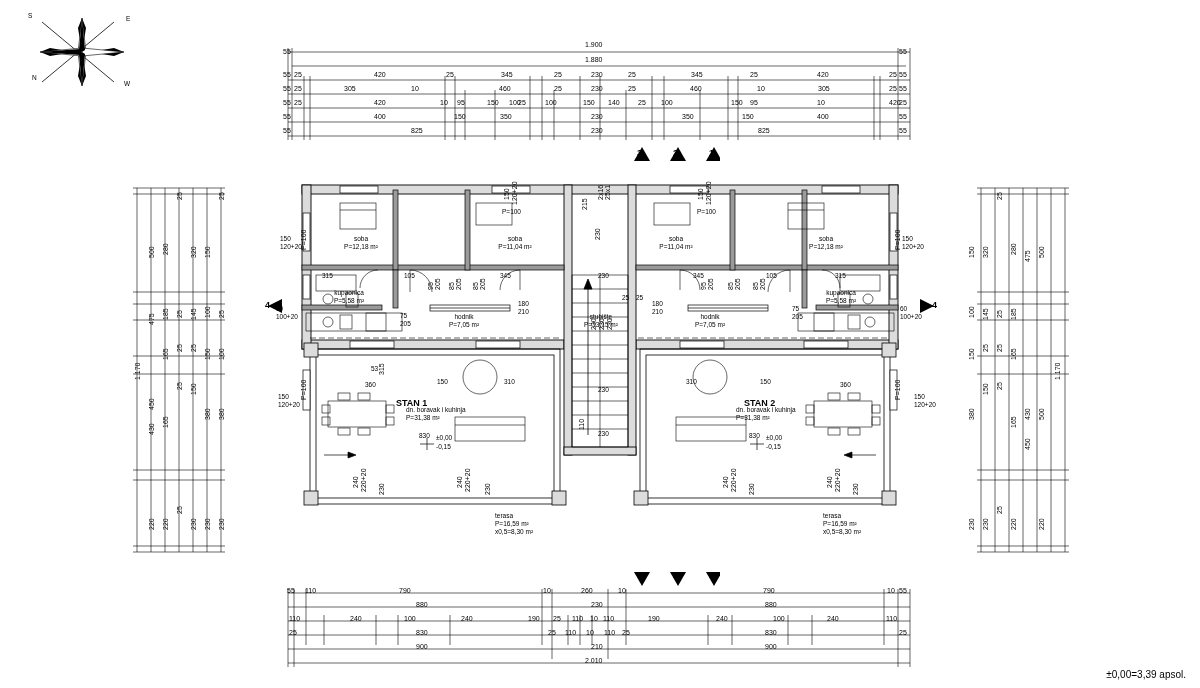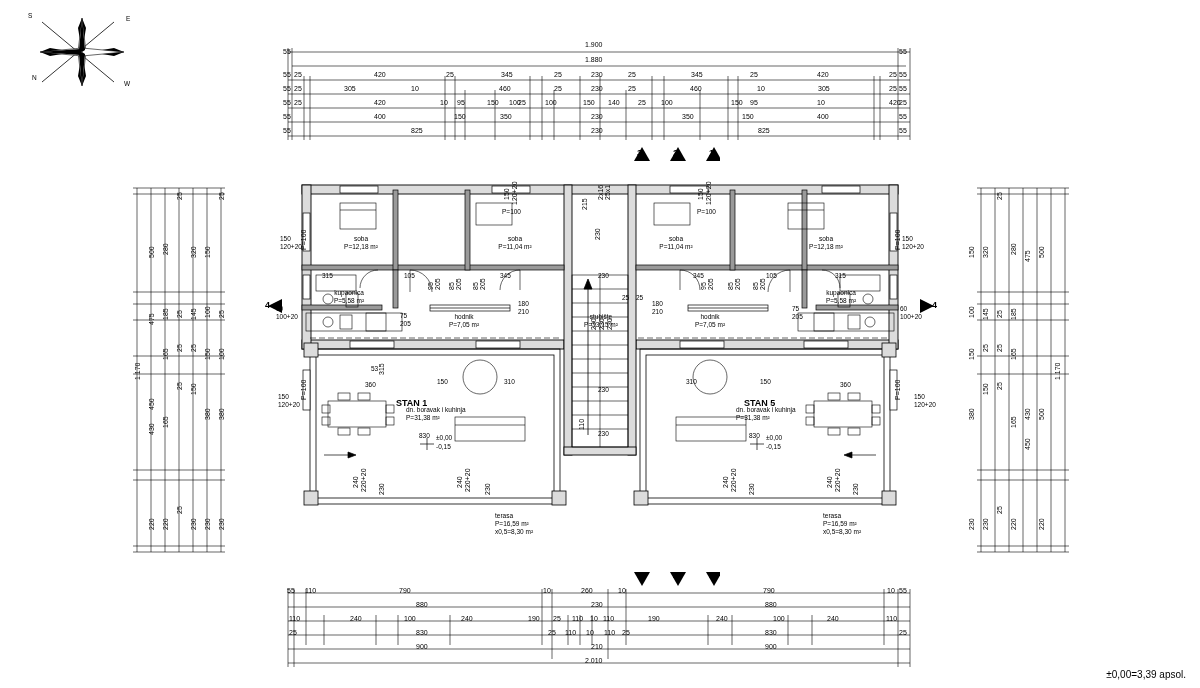--- a/index.html
+++ b/index.html
@@ -625,21 +625,21 @@
     <div>P=12,18 m²</div>
   </div>
   <div class="abs rm" style="left:810px;top:289px;width:62px;">
     <div>kupaonica</div>
     <div>P=5,58 m²</div>
   </div>
   <div class="abs rm" style="left:683px;top:313px;width:54px;">
     <div>hodnik</div>
     <div>P=7,05 m²</div>
   </div>
-  <div class="abs stan" style="left:744px;top:398px;">STAN 5</div>
+  <div class="abs stan" style="left:744px;top:398px;">STAN 2</div>
   <div class="abs rm" style="left:736px;top:406px;width:92px;text-align:left;">
     <div>dn. boravak i kuhinja</div>
     <div>P=31,38 m²</div>
   </div>
   <div class="abs rm" style="left:823px;top:512px;width:62px;text-align:left;">
     <div>terasa</div>
     <div>P=16,59 m²</div>
     <div>x0,5=8,30 m²</div>
   </div>
 

